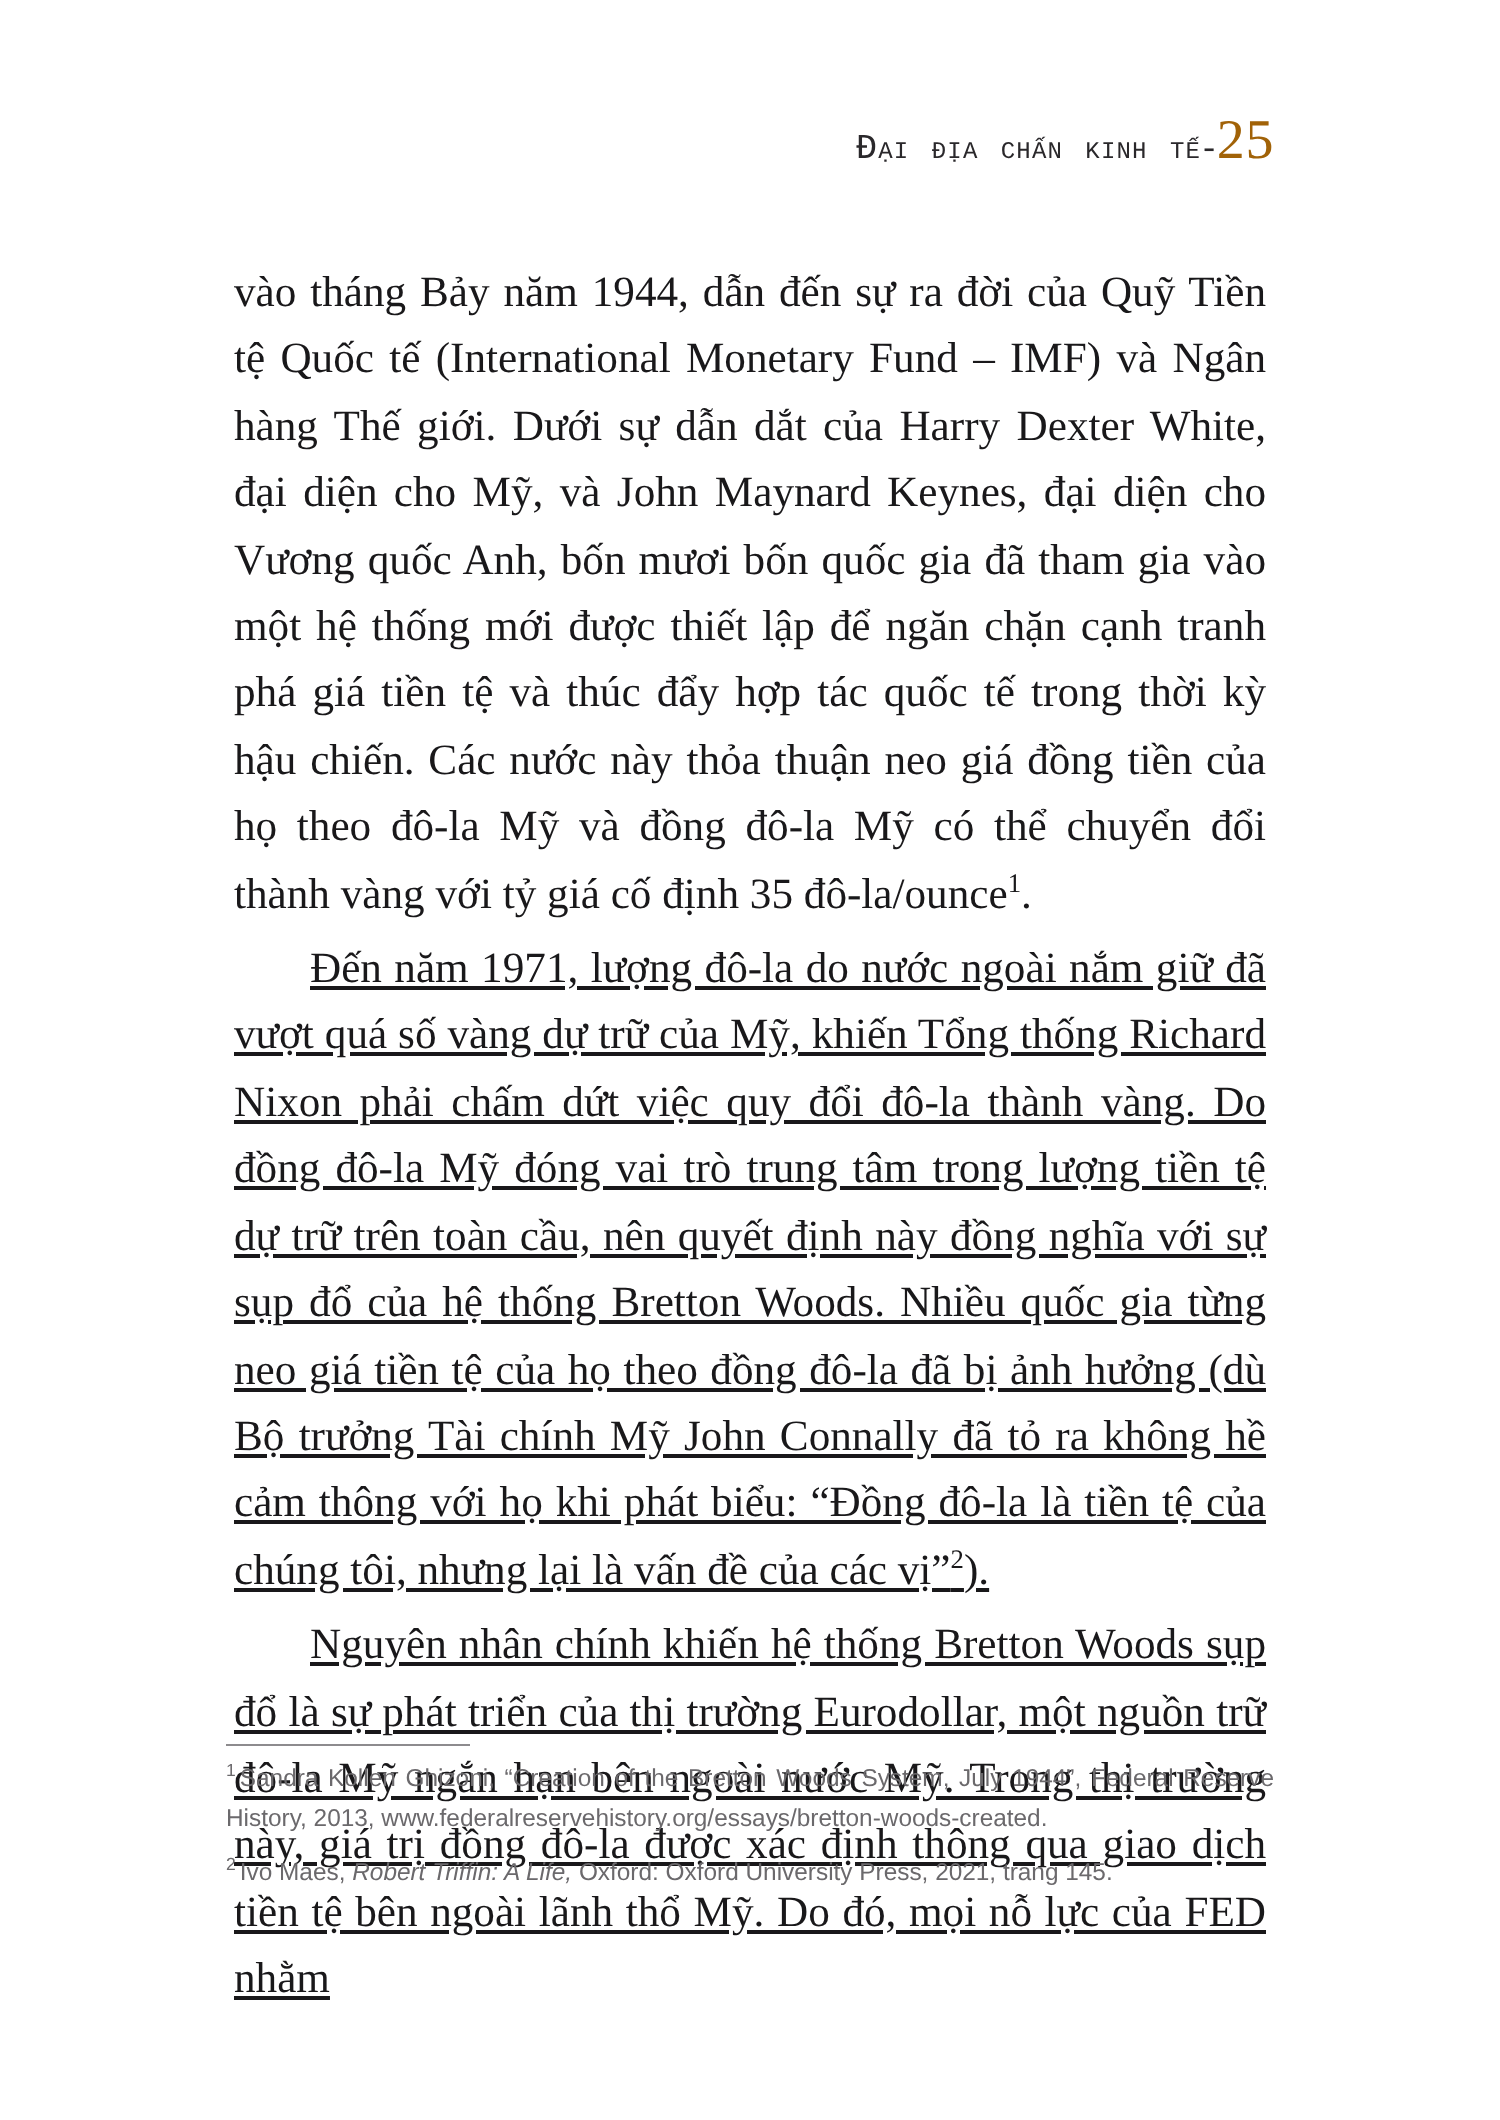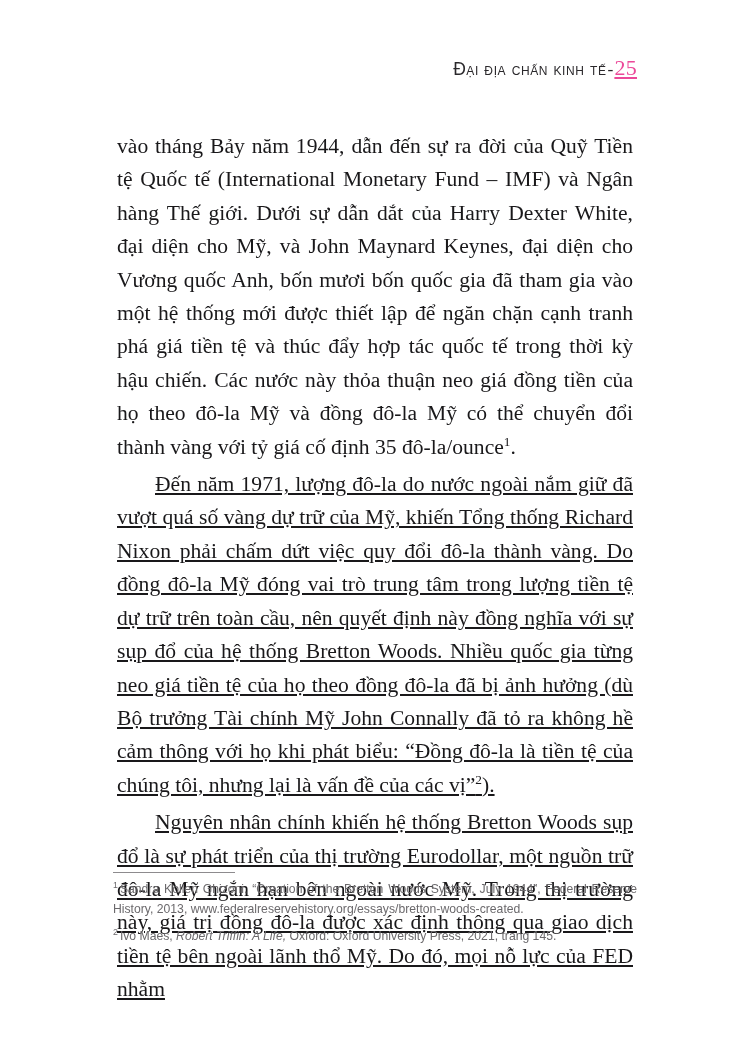--- a/index.html
+++ b/index.html
@@ -29,36 +29,35 @@
   
   .running-head {
     position: absolute;
     left: 113px;
     top: 55px;
     width: 524px;
     text-align: right;
     white-space: nowrap;
   }
   .running-head .rh-title {
-    font-family: Liberation Sans, sans-serif;
+    font-family: Liberation Mono, monospace;
     font-variant: small-caps;
     font-size: 17.5px;
     letter-spacing: 0.6px;
     color: #2a282b;
   }
   .running-head .rh-sep {
     font-size: 17.5px;
     color: #2a282b;
     padding: 0 1px;
   }
   .running-head .rh-page {
-    font-size: 22px;
-    color: #ec4899;
+    font-size: 28px;
+    color: #a16207;
     letter-spacing: 0.3px;
-    text-decoration: underline;
   }
 
   
   .body-text {
     position: absolute;
     left: 113px;
     top: 126px;
     width: 524px;
   }
   .para {

